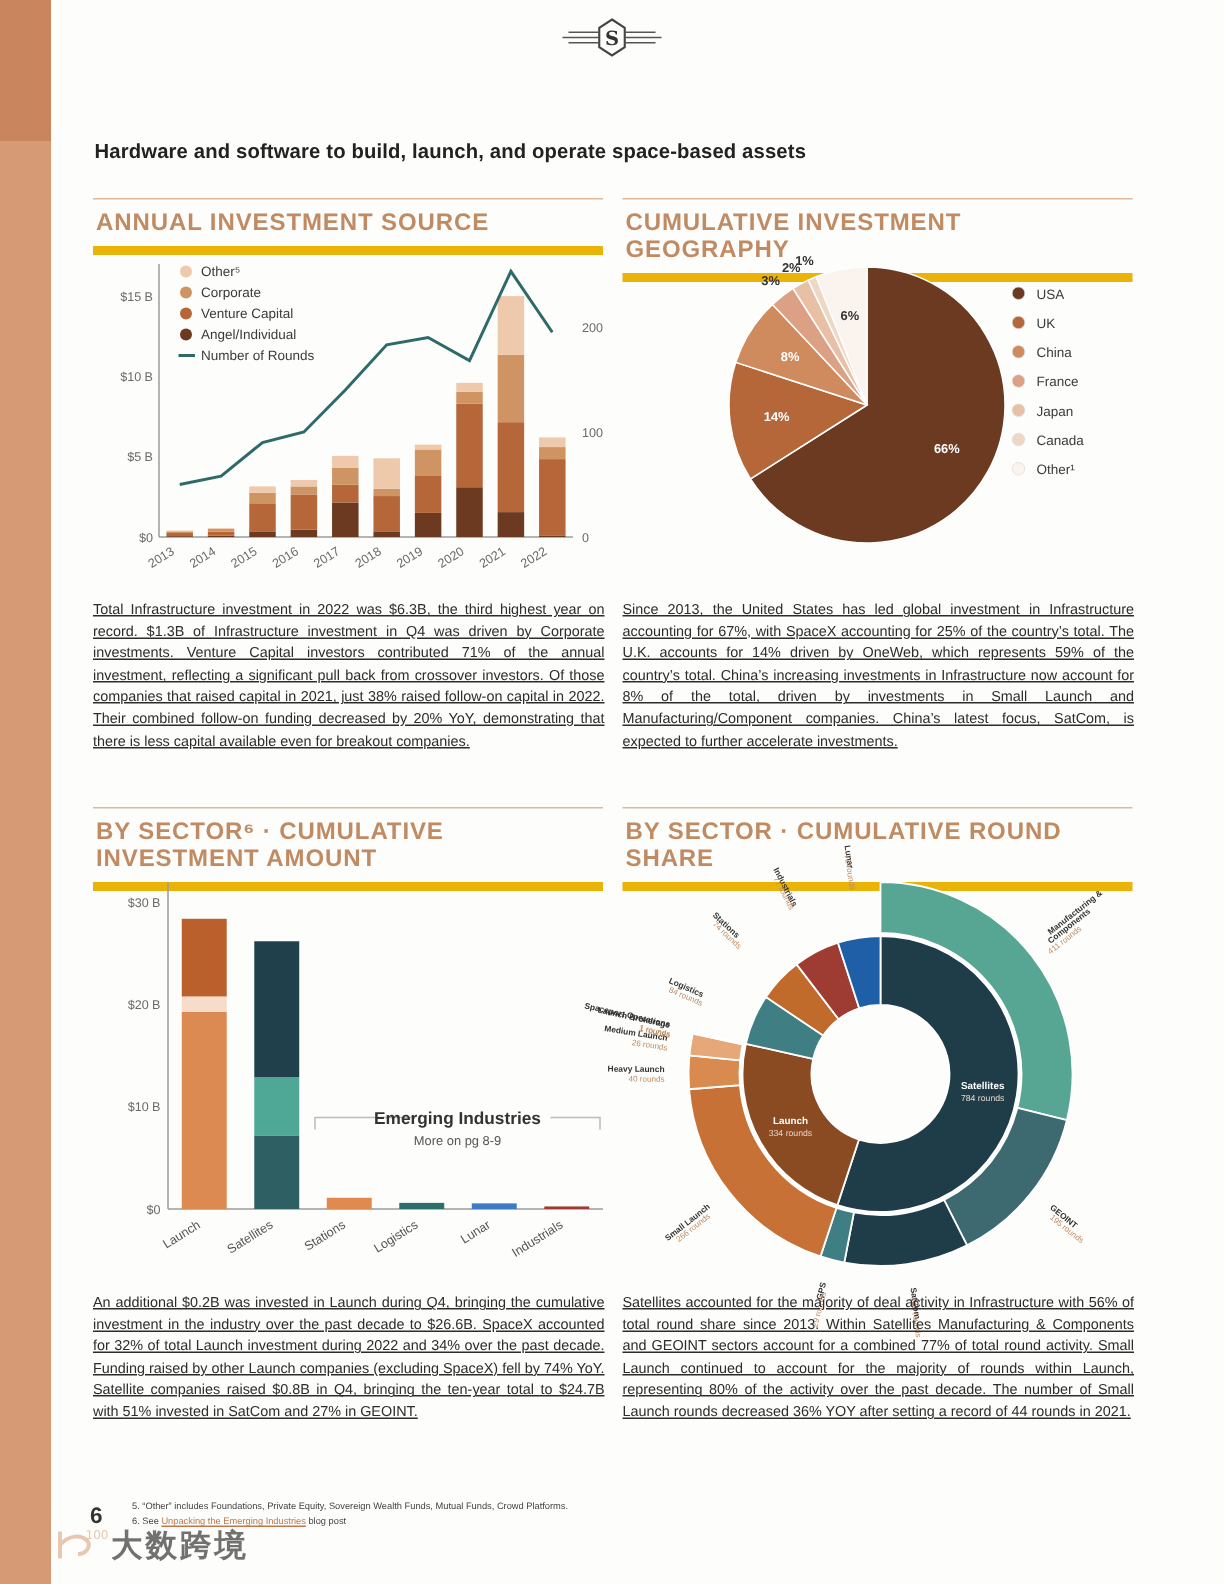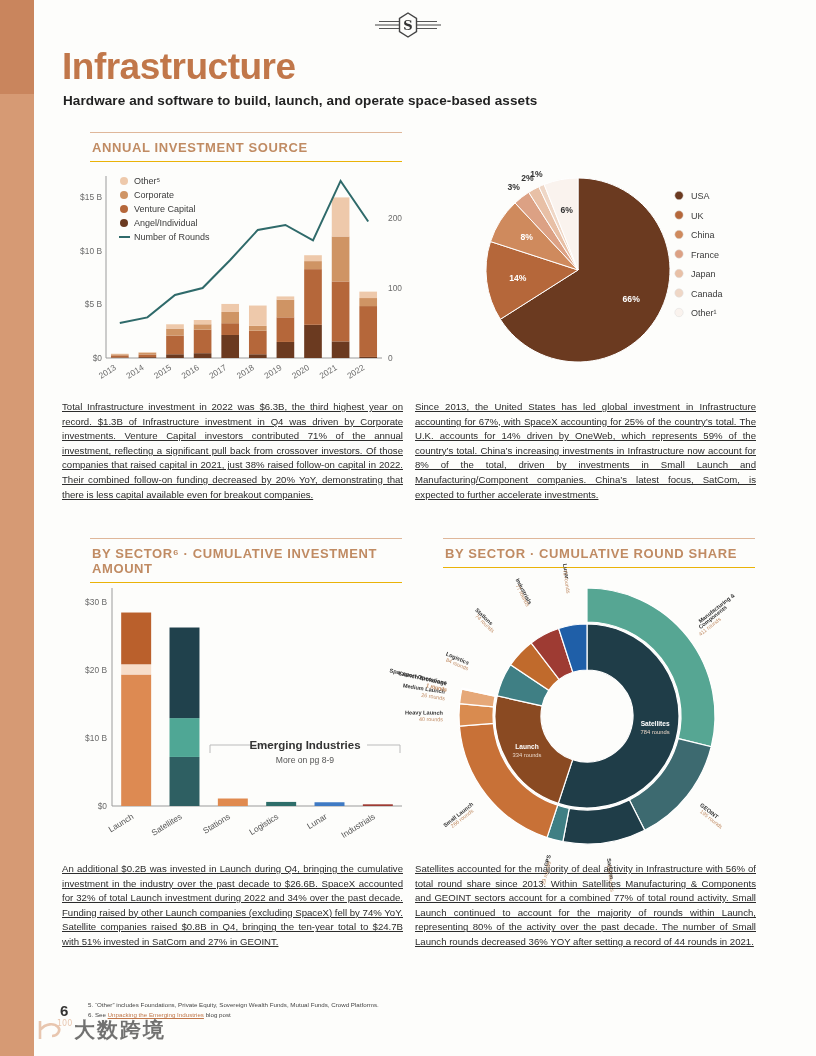--- a/index.html
+++ b/index.html
@@ -7,22 +7,22 @@
   .page{position:absolute;inset:0;}
   .edge-stripe-top{position:absolute;left:0;top:0;width:34px;height:94px;background:#c9855d;}
   .edge-stripe-bot{position:absolute;left:0;top:94px;width:34px;height:962px;background:#d69a74;}
 
   .logo-mark{position:absolute;left:0;right:0;top:10px;margin:auto;width:70px;height:30px;display:flex;align-items:center;justify-content:center;}
 
   .title{position:absolute;left:62px;top:48px;font-size:37px;font-weight:bold;color:#c1774a;letter-spacing:-0.5px;line-height:1;}
   .subtitle{position:absolute;left:63px;top:93px;font-size:13.5px;font-weight:bold;color:#222;letter-spacing:0.1px;}
 
   .sec{position:absolute;}
-  .sec-head{font-size:13px;font-weight:bold;letter-spacing:0.6px;color:#c08b63;padding:7px 0 6px 2px;
-            border-top:1px solid #dfb79a;border-bottom:1px solid #eab308;margin-left:28px;}
+  .sec-head{font-size:16px;font-weight:bold;letter-spacing:0.6px;color:#c08b63;padding:7px 0 6px 2px;
+            border-top:1px solid #dfb79a;border-bottom:6px solid #eab308;}
   .col-l{left:62px;width:340px;}
   .col-r{left:415px;width:340px;}
 
   .para{position:absolute;font-size:9.6px;line-height:14.6px;color:#2c2c2c;text-align:justify;text-decoration:underline;}
 
   .footnotes{position:absolute;left:88px;top:1000px;font-size:6.2px;color:#444;line-height:10px;}
   .footnotes a{color:#c1774a;text-decoration:underline;}
   .pagenum{position:absolute;left:60px;top:1002px;font-size:15px;font-weight:bold;color:#333;}
 
   svg{display:block;overflow:visible;}
@@ -55,21 +55,20 @@
       <line x1="6" y1="10.5" x2="26" y2="10.5" stroke="#555" stroke-width="1"></line>
       <line x1="6" y1="17.5" x2="26" y2="17.5" stroke="#555" stroke-width="1"></line>
       <line x1="44" y1="14" x2="68" y2="14" stroke="#555" stroke-width="1.1"></line>
       <line x1="44" y1="10.5" x2="64" y2="10.5" stroke="#555" stroke-width="1"></line>
       <line x1="44" y1="17.5" x2="64" y2="17.5" stroke="#555" stroke-width="1"></line>
       <polygon points="35,2 43.5,7.5 43.5,20.5 35,26 26.5,20.5 26.5,7.5" fill="none" stroke="#444" stroke-width="1.4"></polygon>
       <text x="35" y="19" text-anchor="middle" font-family="DejaVu Serif, serif" font-size="13" font-weight="bold" fill="#333">S</text>
     </svg>
   </div>
 
-  <div class="title">Infrastructure</div>
   <div class="subtitle">Hardware and software to build, launch, and operate space-based assets</div>
 
   <div class="sec col-l" style="top:132px;">
     <div class="sec-head">ANNUAL INVESTMENT SOURCE</div>
   </div>
 
   <div class="sec col-l" style="top:168px;">
     <svg width="340" height="215" viewBox="0 0 340 215">
 
       <line x1="44" y1="190" x2="320" y2="190" stroke="#9b9b9b" stroke-width="1"></line>
@@ -150,20 +149,23 @@
           <circle cx="62" cy="55" r="4" fill="#6b3a20"></circle>
           <text x="72" y="58" class="lgd" text-anchor="start">Angel/Individual</text>
           <line x1="57" y1="69" x2="68" y2="69" stroke="#2f6a6a" stroke-width="2"></line>
           <text x="72" y="72" class="lgd" text-anchor="start">Number of Rounds</text>
         </g>
     </svg>
   </div>
 
   <div class="para col-l" style="top:400px;width:341px;">Total Infrastructure investment in 2022 was $6.3B, the third highest year on record. $1.3B of Infrastructure investment in Q4 was driven by Corporate investments. Venture Capital investors contributed 71% of the annual investment, reflecting a significant pull back from crossover investors. Of those companies that raised capital in 2021, just 38% raised follow-on capital in 2022. Their combined follow-on funding decreased by 20% YoY, demonstrating that there is less capital available even for breakout companies.</div>
 
+  <div class="sec col-r" style="top:132px;">
+    <div class="sec-head">CUMULATIVE INVESTMENT GEOGRAPHY</div>
+  </div>
 
   <div class="sec col-r" style="top:165px;">
     <svg width="340" height="215" viewBox="0 0 340 215">
       <g id="geo-slices">
           <path d="M163,105 L163,13 A92,92 0 1 1 85.32183085381459,154.29606513806766 Z" fill="#6b3a20" stroke="#fff" stroke-width="1"></path>
           <path d="M163,105 L85.32183085381459,154.29606513806766 A92,92 0 0 1 75.50280050084588,76.57043651750482 Z" fill="#b5673a" stroke="#fff" stroke-width="1"></path>
           <path d="M163,105 L75.50280050084588,76.57043651750482 A92,92 0 0 1 100.02166625456067,37.934886277230106 Z" fill="#cf8a5d" stroke="#fff" stroke-width="1"></path>
           <path d="M163,105 L100.02166625456067,37.934886277230106 A92,92 0 0 1 113.70393486193234,27.32183085381459 Z" fill="#dca184" stroke="#fff" stroke-width="1"></path>
           <path d="M163,105 L113.70393486193234,27.32183085381459 A92,92 0 0 1 123.82830517601336,21.75591117312618 Z" fill="#e8c0a6" stroke="#fff" stroke-width="1"></path>
           <path d="M163,105 L123.82830517601336,21.75591117312618 A92,92 0 0 1 129.13254115300973,19.46056329828083 Z" fill="#efd7c6" stroke="#fff" stroke-width="1"></path>

